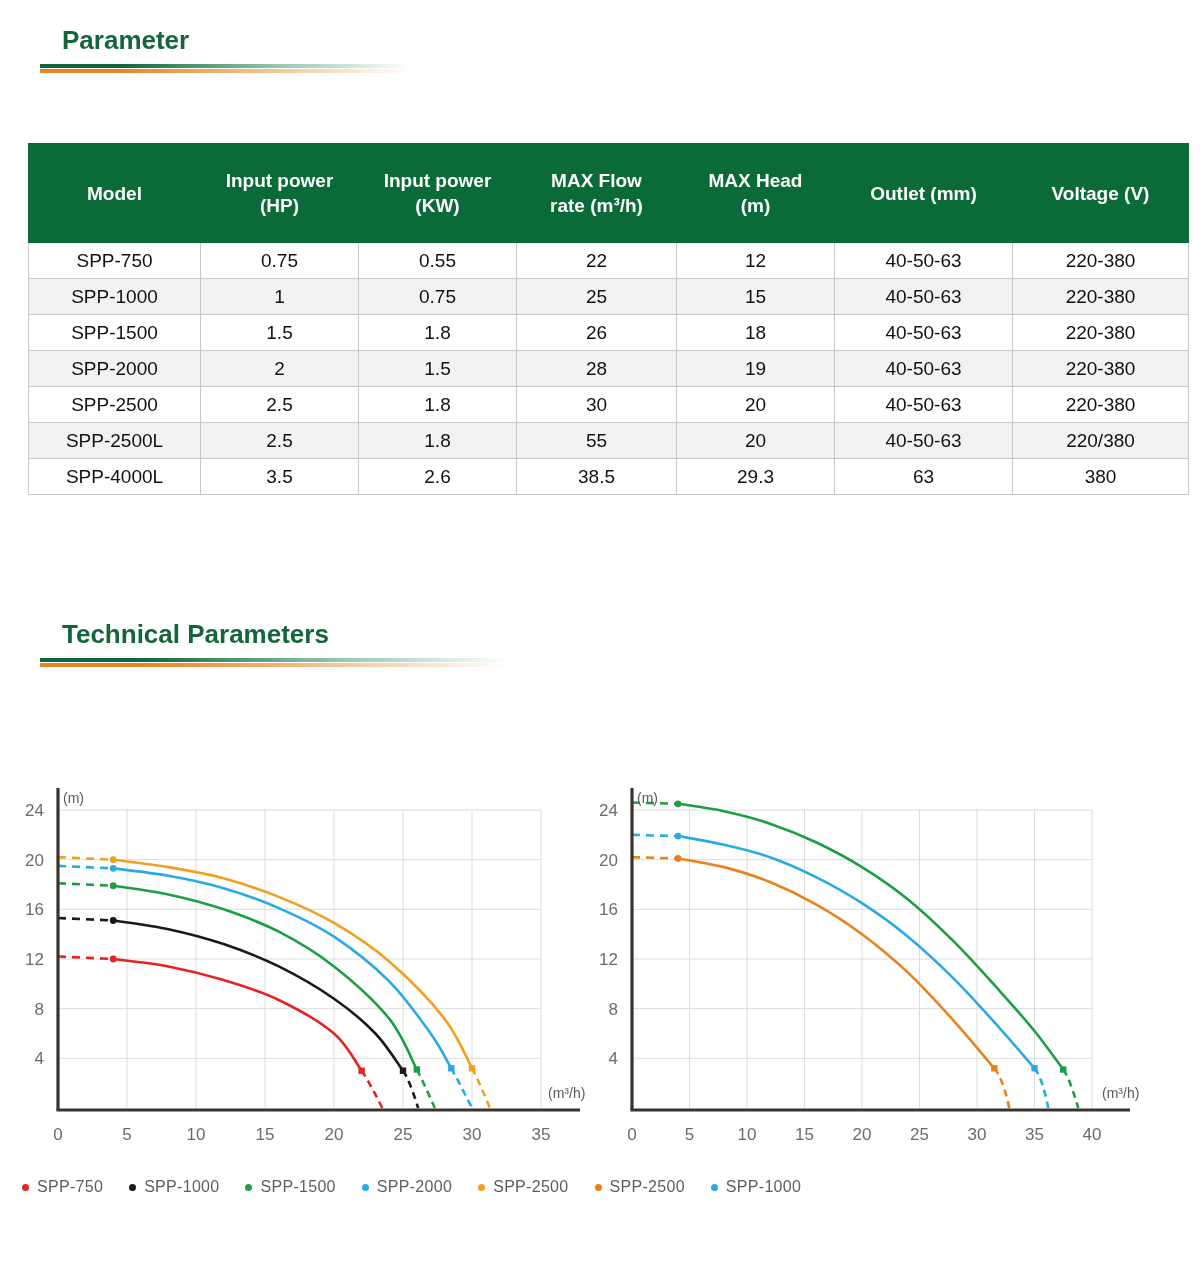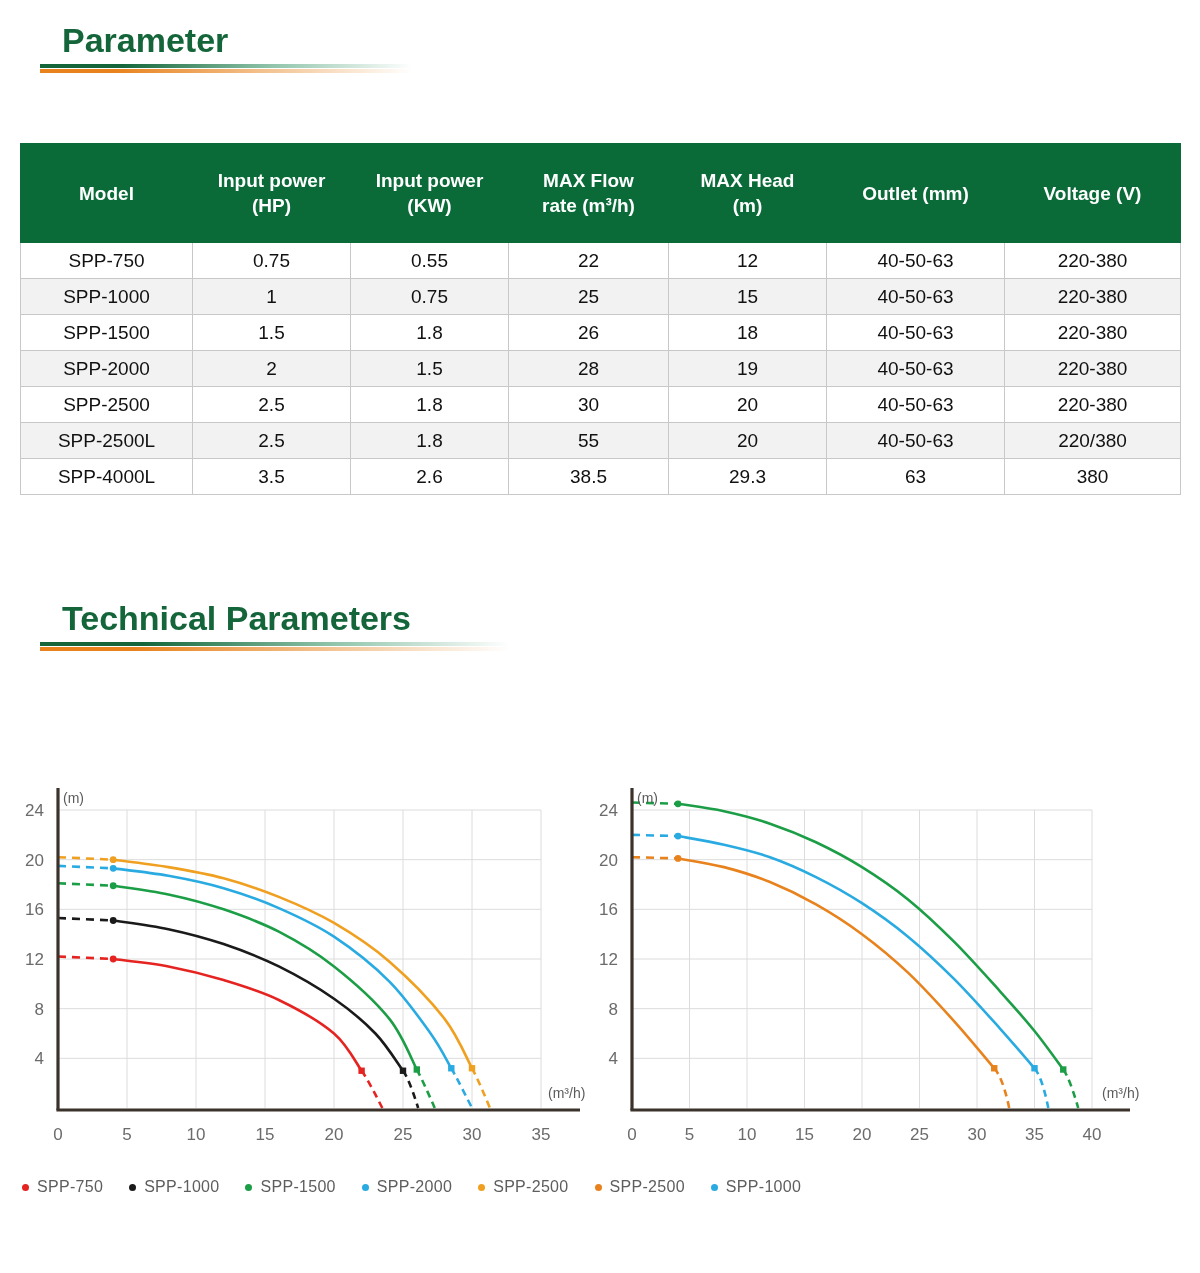--- a/index.html
+++ b/index.html
@@ -15,21 +15,21 @@
     position: relative;
     overflow: hidden;
   }
 
   
   .section-head {
     position: absolute;
     left: 40px;
   }
   .section-head .title {
-    font-size: 34px;
+    font-size: 26px;
     font-weight: bold;
     color: #14663a;
     letter-spacing: 0px;
     line-height: 44px;
     padding-left: 22px;
     white-space: nowrap;
   }
   .rule-green {
     height: 4px;
     width: 370px;
@@ -37,27 +37,27 @@
     margin-top: 2px;
   }
   .rule-orange {
     height: 4px;
     width: 370px;
     background: linear-gradient(to right, #e8821d 0%, #e8821d 20%, #f3c18e 60%, rgba(255,255,255,0) 100%);
     margin-top: 1px;
   }
   #head-parameter { top: 18px; }
   #head-parameter .rule-green, #head-parameter .rule-orange { width: 372px; }
-  #head-technical { top: 596px; }
+  #head-technical { top: 612px; }
   #head-technical .rule-green, #head-technical .rule-orange { width: 470px; }
 
   
   #param-table-wrap {
     position: absolute;
-    left: 20px;
+    left: 28px;
     top: 143px;
     width: 1160px;
   }
   table.param-table {
     border-collapse: collapse;
     width: 1160px;
     table-layout: fixed;
   }
   table.param-table th {
     background: #0a6b38;

